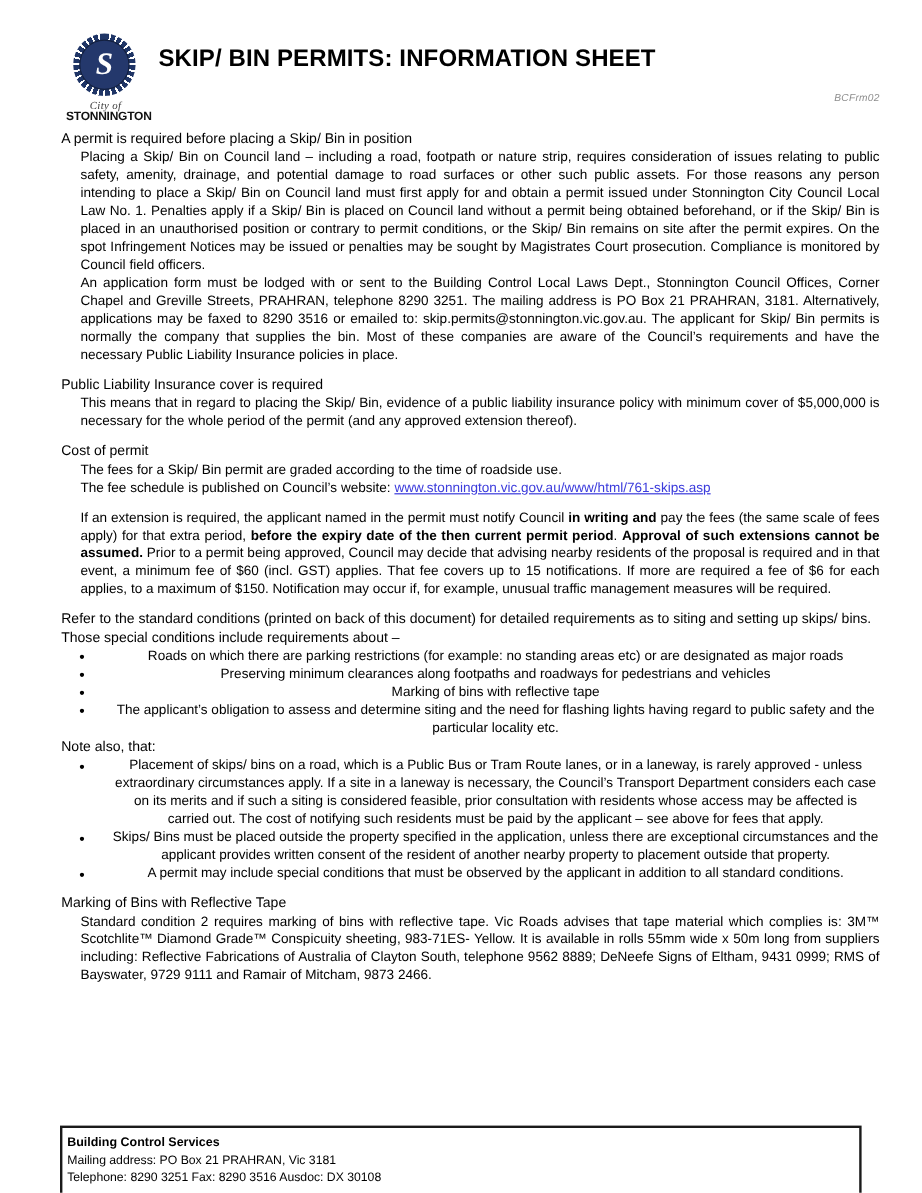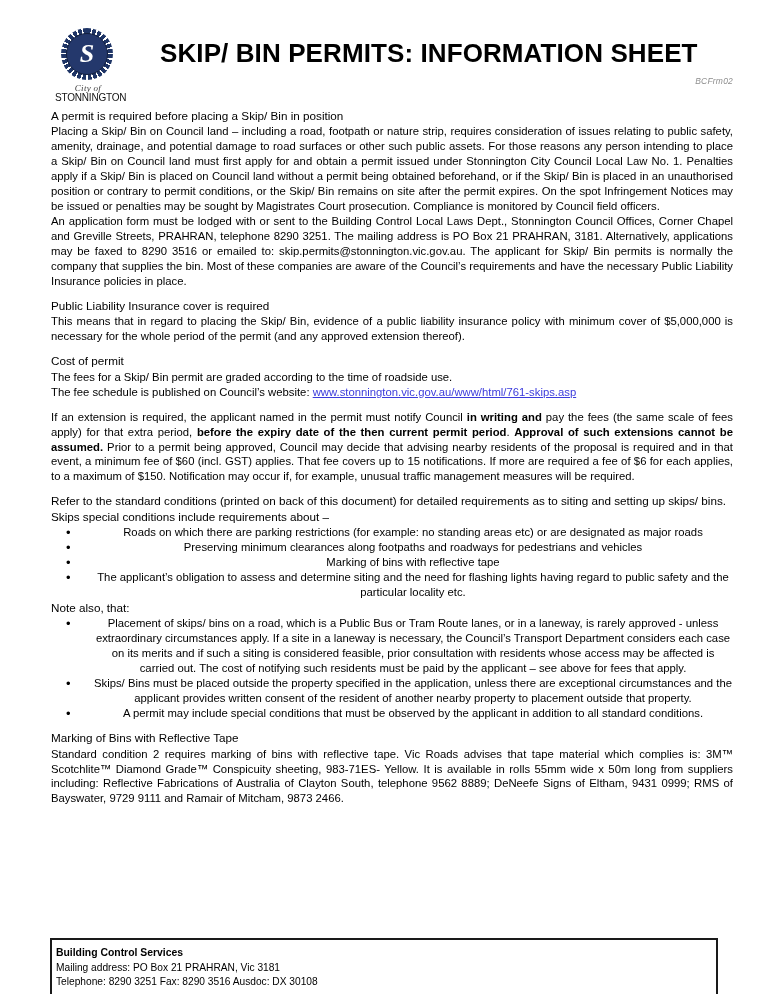--- a/index.html
+++ b/index.html
@@ -72,35 +72,34 @@
     text-align: center;
     font-family: Liberation Serif, serif;
     font-style: italic;
     font-size: 9px;
     color: #3a3a3a;
     letter-spacing: 0.3px;
   }
   .logo-name {
     text-align: center;
     font-family: "Liberation Sans", sans-serif;
-    font-weight: normal;
+    font-weight: bold;
     font-size: 10px;
     color: #111111;
     letter-spacing: -0.2px;
     line-height: 1.05;
   }
   .doc-title {
     position: absolute;
     left: 99px;
     top: 38px;
-    font-size: 26px;
+    font-size: 20px;
     font-weight: bold;
     letter-spacing: 0.1px;
     white-space: nowrap;
-    margin-left: 28px;
   }
   .form-code {
     position: absolute;
     right: 2px;
     top: 76px;
     font-size: 8.5px;
     font-style: italic;
     color: #8e8e8e;
     letter-spacing: 0.2px;
     text-align: center;
@@ -114,21 +113,21 @@
   h2.sec {
     font-size: 11.7px;
     font-weight: normal;
     margin: 0 0 1px 0;
     line-height: 1.32;
   }
   h2.sec.spaced { margin-top: 9px; }
   p.para {
     font-size: 11.3px;
     line-height: 1.325;
-    margin: 0 0 0 0;
+    margin: 0 0 0 16px;
     text-align: justify;
   }
   p.para.left { text-align: left; }
   p.gap { margin-top: 10px; }
   .bold { font-weight: bold; }
   a.link, .link {
     color: #3b3bdc;
     text-decoration: underline;
     font-size: 11.3px;
   }
@@ -203,21 +202,21 @@
 
     <h2 class="sec spaced">Public Liability Insurance cover is required</h2>
     <p class="para">This means that in regard to placing the Skip/ Bin, evidence of a public liability insurance policy with minimum cover of $5,000,000 is necessary for the whole period of the permit (and any approved extension thereof).</p>
 
     <h2 class="sec spaced">Cost of permit</h2>
     <p class="para left">The fees for a Skip/ Bin permit are graded according to the time of roadside use.</p>
     <p class="para left"><span>The fee schedule is published on Council’s website: </span><a class="link" href="#">www.stonnington.vic.gov.au/www/html/761-skips.asp</a></p>
 
     <p class="para gap"><span>If an extension is required, the applicant named in the permit must notify Council </span><span class="bold">in writing and</span><span> pay the fees (the same scale of fees apply) for that extra period, </span><span class="bold">before the expiry date of the then current permit period</span><span>. </span><span class="bold">Approval of such extensions cannot be assumed.</span><span> Prior to a permit being approved, Council may decide that advising nearby residents of the proposal is required and in that event, a minimum fee of $60 (incl. GST) applies. That fee covers up to 15 notifications. If more are required a fee of $6 for each applies, to a maximum of $150. Notification may occur if, for example, unusual traffic management measures will be required.</span></p>
 
-    <h2 class="sec spaced">Refer to the standard conditions (printed on back of this document) for detailed requirements as to siting and setting up skips/ bins. Skips special conditions include requirements about –</h2>
+    <h2 class="sec spaced">Refer to the standard conditions (printed on back of this document) for detailed requirements as to siting and setting up skips/ bins. Those special conditions include requirements about –</h2>
     <ul class="bullets">
       <li>Roads on which there are parking restrictions (for example: no standing areas etc) or are designated as major roads</li>
       <li>Preserving minimum clearances along footpaths and roadways for pedestrians and vehicles</li>
       <li>Marking of bins with reflective tape</li>
       <li>The applicant’s obligation to assess and determine siting and the need for flashing lights having regard to public safety and the particular locality etc.</li>
     </ul>
 
     <h2 class="sec">Note also, that:</h2>
     <ul class="bullets">
       <li>Placement of skips/ bins on a road, which is a Public Bus or Tram Route lanes, or in a laneway, is rarely approved - unless extraordinary circumstances apply. If a site in a laneway is necessary, the Council’s Transport Department considers each case on its merits and if such a siting is considered feasible, prior consultation with residents whose access may be affected is carried out. The cost of notifying such residents must be paid by the applicant – see above for fees that apply.</li>

